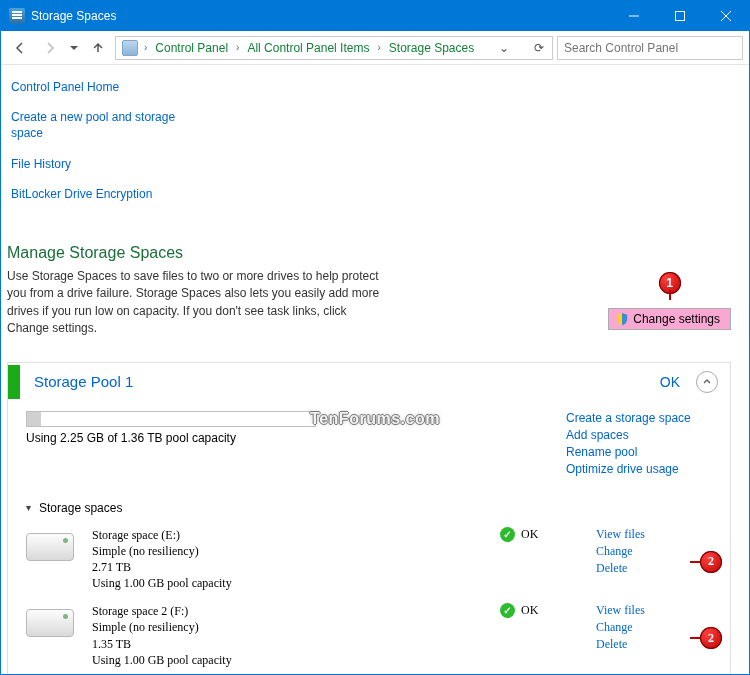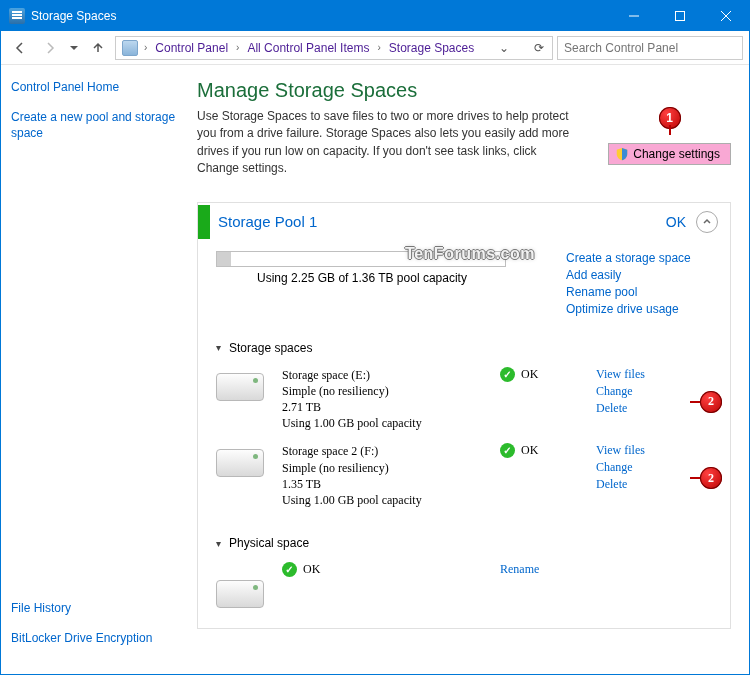--- a/index.html
+++ b/index.html
@@ -66,41 +66,42 @@
     display:flex;
     align-items:center;
     padding:0 4px;
     gap:2px;
     min-width:0;
     overflow:hidden;
   }
   .addrbox .crumb{
     padding:0 4px;
     white-space:nowrap;
-    color:#4c1d95;
+    color:#15803d;
   }
   .addrbox .chev{color:#666;font-size:10px;padding:0 2px;}
   .addrbox .bc-icon{
     width:16px;height:16px;margin:0 2px;
     background:linear-gradient(#bcd7ef,#8ab4da);
     border:1px solid #7da6cc;border-radius:2px;position:relative;
   }
   .addrbox .refresh{margin-left:auto;color:#555;padding:0 4px;}
   .searchbox {
     width:186px;height:24px;border:1px solid #ccc;display:flex;align-items:center;gap:36px;
   }
   .searchbox input{
     flex:1;border:0;outline:0;font:inherit;color:#777;padding:0 6px;background:transparent;
   }
   .searchbox .sicon{width:24px;text-align:center;color:#555;}
 
   
   .body{
     display:flex;
     height:calc(675px - 30px - 34px - 2px);
+    flex-direction:column;
   }
   .sidebar{
     width:190px;
     padding:14px 10px;
     display:flex;flex-direction:column;
   }
   .sidebar a{
     color:#0066cc;
     text-decoration:none;
     display:block;
@@ -112,21 +113,21 @@
 
   .main{
     flex:1;
     padding:10px 18px 10px 6px;
     overflow:auto;
     position:relative;
   }
   h1.mgr{
     color:#1b6e3a;
     font-weight:400;
-    font-size:20px;
+    font-size:16px;
     margin:4px 0 6px 0;
   }
   .desc{color:#333;max-width:380px;line-height:1.45;}
   .chgwrap{
     position:absolute;
     right:18px;top:42px;
     text-align:center;
   }
   .chgbtn{
     border:1px solid #adadad;
@@ -141,21 +142,21 @@
     display:inline-block;
   }
 
   .pool{
     margin-top:24px;
     border:1px solid #e0e0e0;
   }
   .pool-head{
     display:flex;align-items:center;
     padding:8px 12px;
-    gap:4px;
+    gap:10px;
   }
   .pool-head .greenbar{
     width:12px;height:34px;background:#1aaa1a;margin:-8px 4px -8px -12px;
   }
   .pool-head .pname{
     color:#0066cc;font-size:15px;flex:1;
   }
   .pool-head .ok{
     color:#0066cc;font-size:14px;margin-right:6px;
   }
@@ -166,21 +167,21 @@
   .pool-body{
     padding:10px 14px 14px 18px;
     display:grid;
     grid-template-columns: 1fr 150px;
     gap:6px 10px;
   }
   .usagebar{
     width:290px;height:16px;border:1px solid #bfbfbf;background:#fff;position:relative;margin-bottom:4px;
   }
   .usagebar .fill{position:absolute;left:0;top:0;bottom:0;width:14px;background:#d0d0d0;}
-  .usagetxt{margin-bottom:10px;margin-left:41px;}
+  .usagetxt{margin-bottom:10px;}
   .rlinks a{color:#0066cc;text-decoration:none;display:block;margin-bottom:3px;}
 
   .section{
     grid-column:1 / -1;
     margin-top:12px;
   }
   .sect-h{
     display:flex;align-items:center;gap:8px;font-size:12px;margin:4px 0 6px 0;
   }
   .chevd{font-size:10px;color:#444;}
@@ -345,21 +346,21 @@
 
       <div class="pool-body">
         <div>
           <div class="usagebar">
               <div class="fill"></div>
             </div>
           <div class="usagetxt">Using 2.25 GB of 1.36 TB pool capacity</div>
         </div>
         <div class="rlinks">
           <a href="#">Create a storage space</a>
-          <a href="#">Add easily</a>
+          <a href="#">Add spaces</a>
           <a href="#">Rename pool</a>
           <a href="#">Optimize drive usage</a>
         </div>
 
         <div class="section">
           <div class="sect-h">
             <span class="chevd">▾</span>
             <span>Storage spaces</span>
           </div>
 

